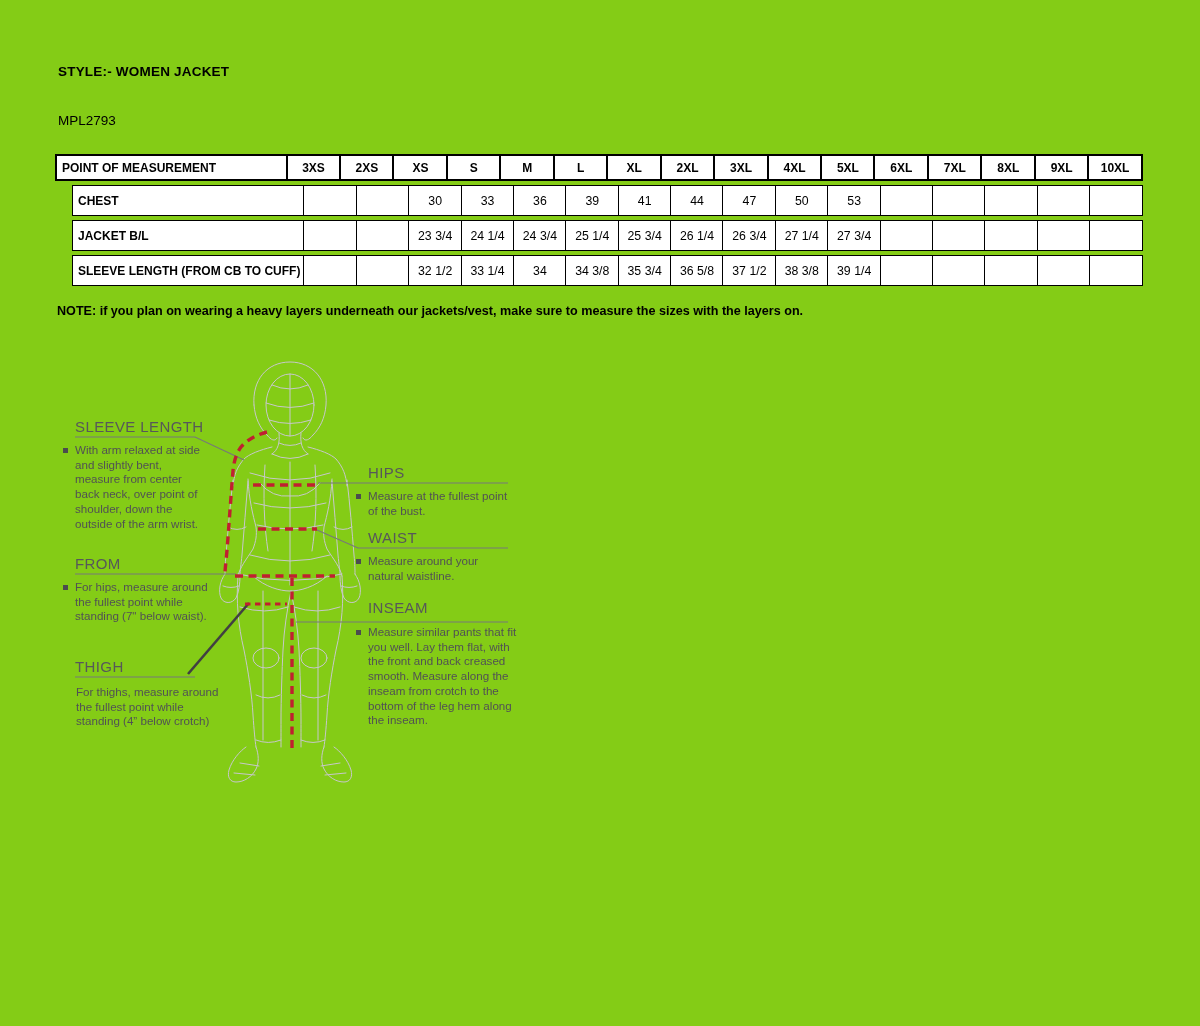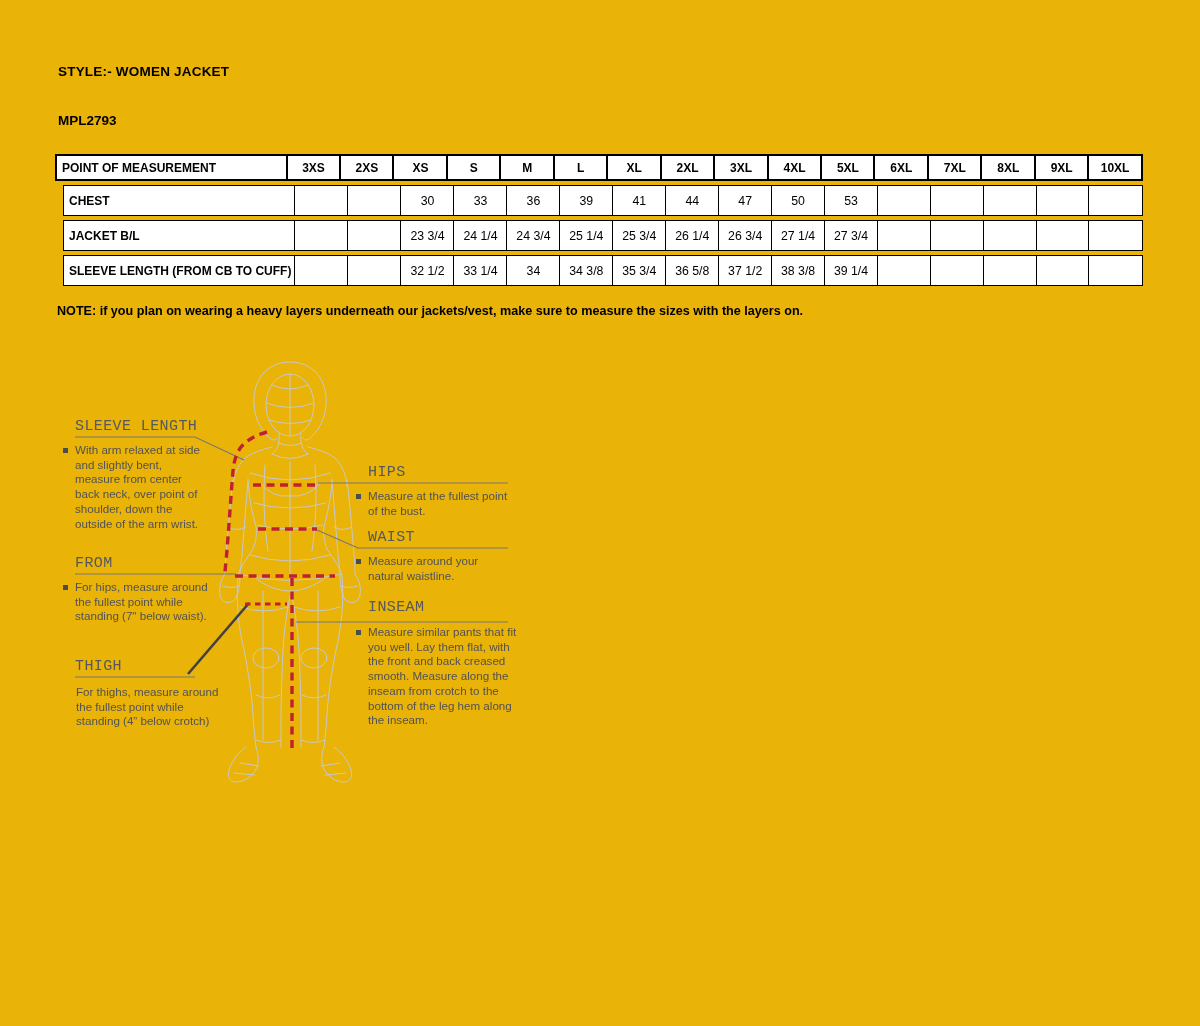--- a/index.html
+++ b/index.html
@@ -2,40 +2,40 @@
 <html style="--measure: #c02030; --leader: #77787a; --labeltxt: #57585a;"><head>
 <meta charset="utf-8">
 <style>
   :root{
     --measure:#c02030;
     --leader:#77787a;
     --labeltxt:#57585a;
     --desctxt:#515254;
   }
   html,body{margin:0;padding:0;background:#fff;}
-  .page{position:relative;width:1200px;height:1026px;background:#eab308;overflow:hidden;
+  .page{position:relative;width:1200px;height:1026px;background:#84cc16;overflow:hidden;
         font-family:"Liberation Sans",sans-serif;color:#000;}
 
   .doc-title{position:absolute;left:58px;top:64px;font-size:13.5px;font-weight:700;letter-spacing:.2px;}
-  .style-code{position:absolute;left:58px;top:113px;font-size:13.5px;font-weight:700;}
+  .style-code{position:absolute;left:58px;top:113px;font-size:13.5px;font-weight:400;}
 
   .size-table{position:absolute;left:55px;top:154px;width:1088px;}
   .trow{display:flex;margin-bottom:4px;border-radius:8px;}
   .tcell{box-sizing:border-box;border:1.6px solid #000;margin-left:-1.6px;flex:1 1 0;
          display:flex;align-items:center;justify-content:center;font-size:12.3px;height:31px;background:#fff;}
-  .tcell:first-child{margin-left:8px;}
+  .tcell:first-child{margin-left:17px;}
   .trow.thead .tcell{border-width:2.4px;margin-left:-2.4px;font-weight:700;font-size:12px;height:27px;}
   .trow.thead .tcell:first-child{margin-left:0;}
   .tcell.tlabel{flex:0 0 233px;justify-content:flex-start;padding-left:5px;font-weight:700;font-size:12px;}
 
   .note{position:absolute;left:57px;top:304px;width:1060px;font-size:12.6px;font-weight:700;}
 
   .diagram{position:absolute;left:60px;top:355px;width:470px;height:460px;}
   .diagram svg{position:absolute;left:0;top:0;}
-  .dg-title{position:absolute;font-size:15px;letter-spacing:.4px;color:var(--labeltxt);white-space:nowrap;font-family:Liberation Mono, monospace;}
+  .dg-title{position:absolute;font-size:15px;letter-spacing:.4px;color:var(--labeltxt);white-space:nowrap;}
   .dg-desc{position:absolute;font-size:11.6px;line-height:1.27;color:var(--desctxt);}
   .dg-bullet{position:absolute;width:5px;height:5px;background:#4b4c4e;}
 
   .fig{stroke:#c7c8ca;stroke-width:1;fill:none;stroke-linecap:round;stroke-linejoin:round;}
   .red{stroke:var(--measure);stroke-width:3.4;fill:none;stroke-dasharray:8 5.5;}
   .red-sm{stroke:var(--measure);stroke-width:3;fill:none;stroke-dasharray:5.5 4.5;}
   .lead{stroke:var(--leader);stroke-width:1.2;fill:none;}
   .lead-dark{stroke:#414042;stroke-width:2.6;fill:none;}
 </style>
 </head>

